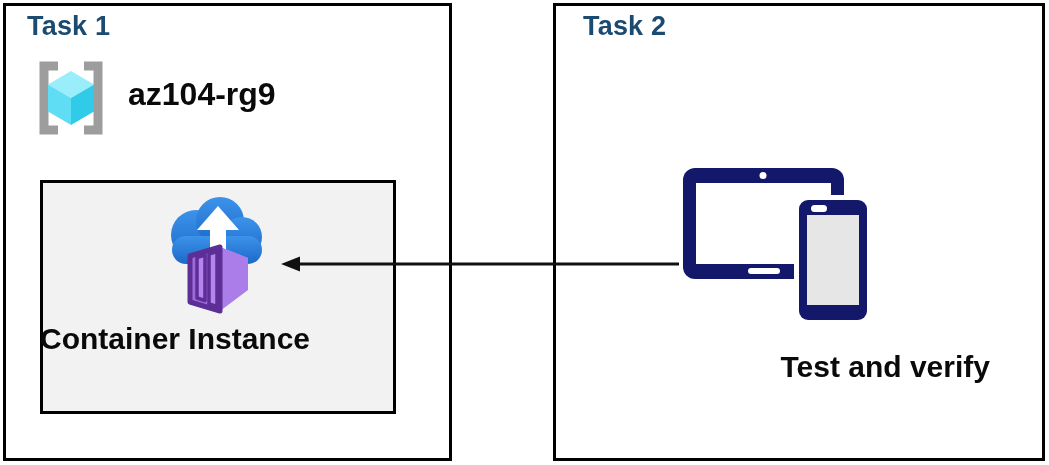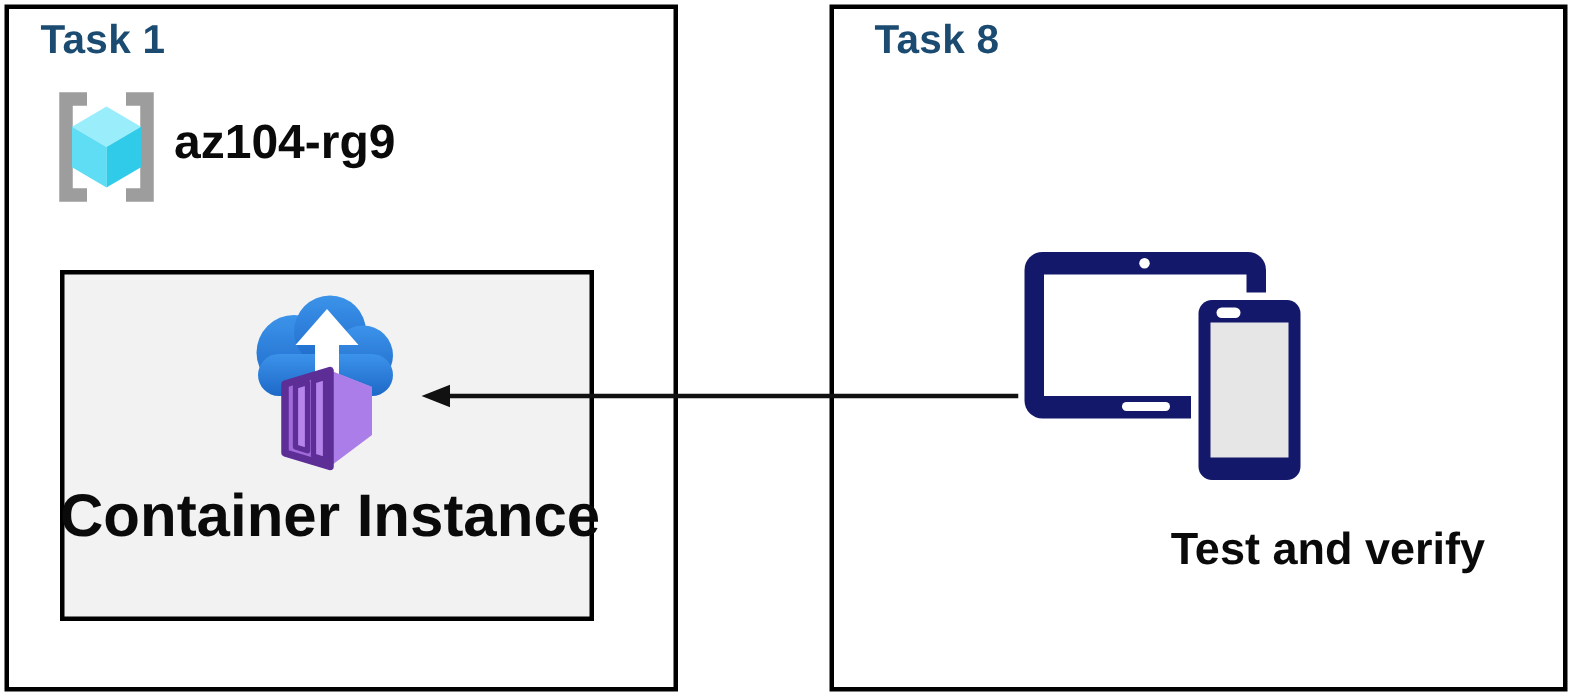--- a/index.html
+++ b/index.html
@@ -42,36 +42,35 @@
     font-size:27px;
     font-weight:bold;
     color:var(--task-title);
     letter-spacing:0.2px;
     white-space:nowrap;
   }
   #task1-title{left:27px;top:11px;}
   #task2-title{left:583px;top:11px;}
   .rg-icon{position:absolute;left:32px;top:60px;width:78px;height:76px;}
   .rg-name{
-    position:absolute;left:116px;top:76px;
+    position:absolute;left:128px;top:76px;
     font-size:32px;font-weight:bold;color:var(--text);
     white-space:nowrap;
   }
   .gray-panel{
     position:absolute;
     left:40px;top:180px;width:356px;height:234px;
     background:var(--panel-bg);
     border:3px solid var(--border);
     box-sizing:border-box;
   }
   .aci-icon{position:absolute;left:160px;top:190px;width:116px;height:126px;}
   .panel-label{
     position:absolute;left:40px;top:322px;width:356px;
-    text-align:center;
-    font-size:40px;font-weight:bold;color:var(--text);
+    font-size:30px;font-weight:bold;color:var(--text);
     white-space:nowrap;
   }
   .devices-icon{position:absolute;left:682px;top:164px;width:192px;height:162px;}
   .task2-caption{
     position:absolute;left:600px;top:350px;width:390px;
     text-align:right;
     font-size:30px;font-weight:bold;color:var(--text);
     white-space:nowrap;
   }
   .connector{position:absolute;left:281px;top:254px;width:398px;height:20px;z-index:5;}
@@ -125,21 +124,21 @@
       <polygon points="30,66 60,57 88,68 58,77" style="fill:var(--container-purple-light)"></polygon>
       <polygon points="60,57 88,68 88,100 60,121" style="fill:var(--container-purple-side)"></polygon>
       <polygon points="30,66 60,57 60,121 30,112" style="fill:var(--container-purple);stroke:var(--container-purple-dark)" stroke-width="5" stroke-linejoin="round"></polygon>
       <polygon points="37,67.5 45,65 45,110.5 37,108" fill="#B685EC" style="stroke:var(--container-purple-dark)" stroke-width="3.5" stroke-linejoin="round"></polygon>
       <polygon points="49,64 57,61.5 57,116.5 49,114" fill="#B685EC" style="stroke:var(--container-purple-dark)" stroke-width="3.5" stroke-linejoin="round"></polygon>
     </g>
   </svg>
 
   <div class="panel-label">Container Instance</div>
 
-  <div class="task-title" id="task2-title">Task 8</div>
+  <div class="task-title" id="task2-title">Task 2</div>
 
   <svg class="devices-icon" viewBox="0 0 192 162" aria-hidden="true">
     <g>
       <rect x="1" y="4" width="161" height="111" rx="12" style="fill:var(--device-navy)"></rect>
       <rect x="14" y="19" width="135" height="81" fill="#ffffff"></rect>
       <circle cx="81" cy="11.5" r="3.5" fill="#ffffff"></circle>
       <rect x="66" y="104" width="32" height="6" rx="3" fill="#ffffff"></rect>
     </g>
     <g>
       <rect x="112" y="31" width="78" height="130" rx="13" fill="#ffffff"></rect>

